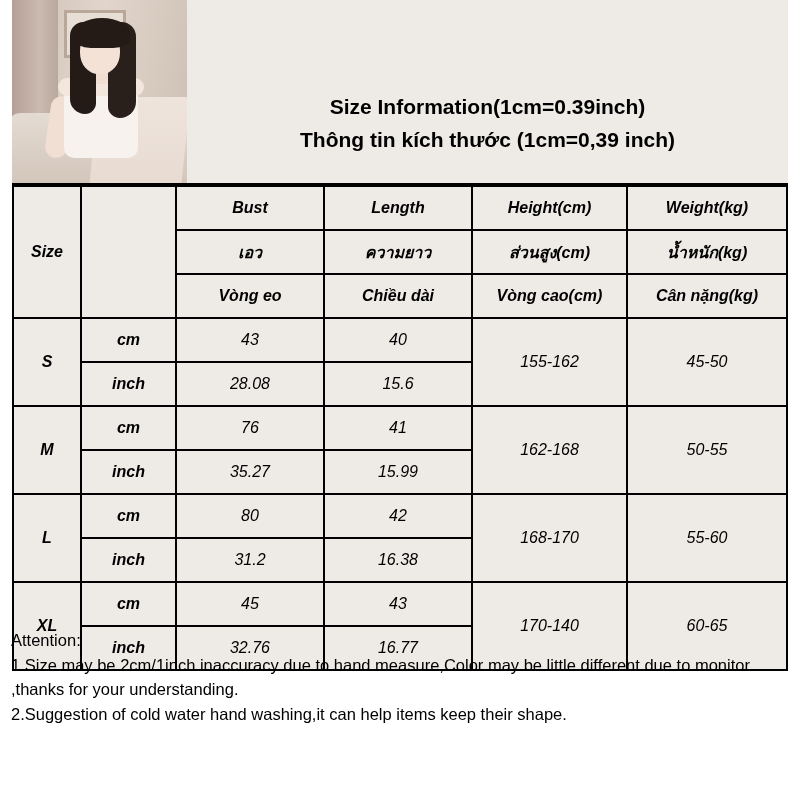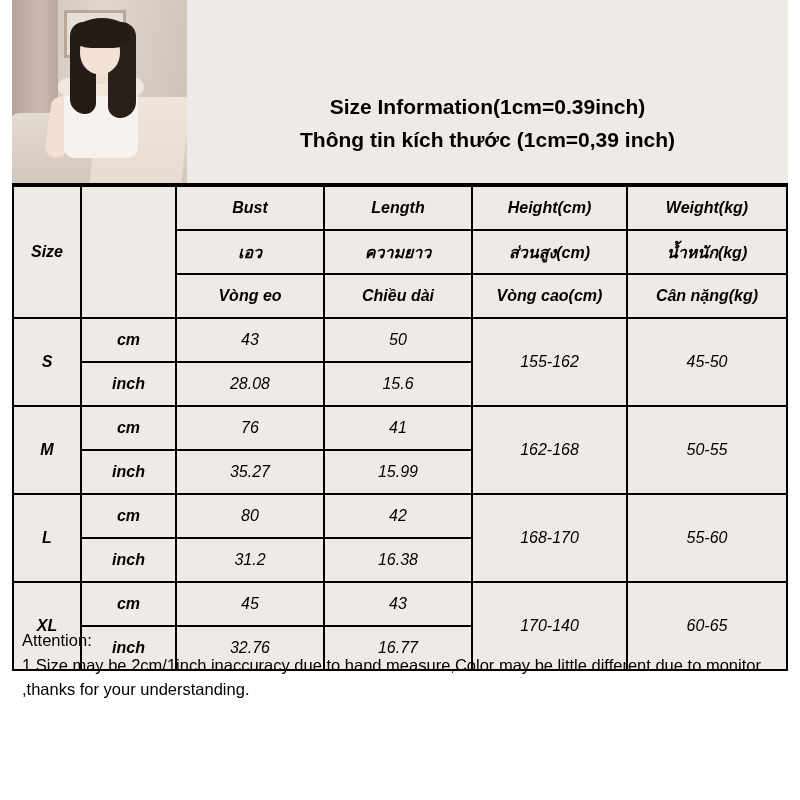--- a/index.html
+++ b/index.html
@@ -197,21 +197,21 @@
   .col-size { width: 68px; }
   .col-unit { width: 95px; }
   .col-bust { width: 148px; }
   .col-len  { width: 148px; }
   .col-h    { width: 155px; }
   .col-w    { width: 160px; }
 
   
   .attention {
     position: absolute;
-    left: 16px;
+    left: 5px;
     top: 623px;
     width: 776px;
     box-sizing: border-box;
     padding: 6px 6px 0 6px;
     font-size: 16.5px;
     line-height: 1.45;
   }
   .attention p {
     margin: 0 0 1px 0;
   }
@@ -275,21 +275,21 @@
         <td class="hdr">Vòng eo</td>
         <td class="hdr">Chiều dài</td>
         <td class="hdr">Vòng cao(cm)</td>
         <td class="hdr">Cân nặng(kg)</td>
       </tr>
 
       <tr>
         <td class="size-label" rowspan="2">S</td>
         <td class="unit">cm</td>
         <td class="val">43</td>
-        <td class="val">50</td>
+        <td class="val">40</td>
         <td class="span-val" rowspan="2">155-162</td>
         <td class="span-val" rowspan="2">45-50</td>
       </tr>
       <tr>
         <td class="unit">inch</td>
         <td class="val">28.08</td>
         <td class="val">15.6</td>
       </tr>
 
       <tr>
@@ -332,15 +332,16 @@
         <td class="unit">inch</td>
         <td class="val">32.76</td>
         <td class="val">16.77</td>
       </tr>
     </tbody>
   </table>
 
   <div class="attention">
     <p>Attention:</p>
     <p>1.Size may be 2cm/1inch inaccuracy due to hand measure,Color may be little different due to monitor ,thanks for your understanding.</p>
+    <p>2.Suggestion of cold water hand washing,it can help items keep their shape.</p>
   </div>
 
 </div>
 
 </body></html>

